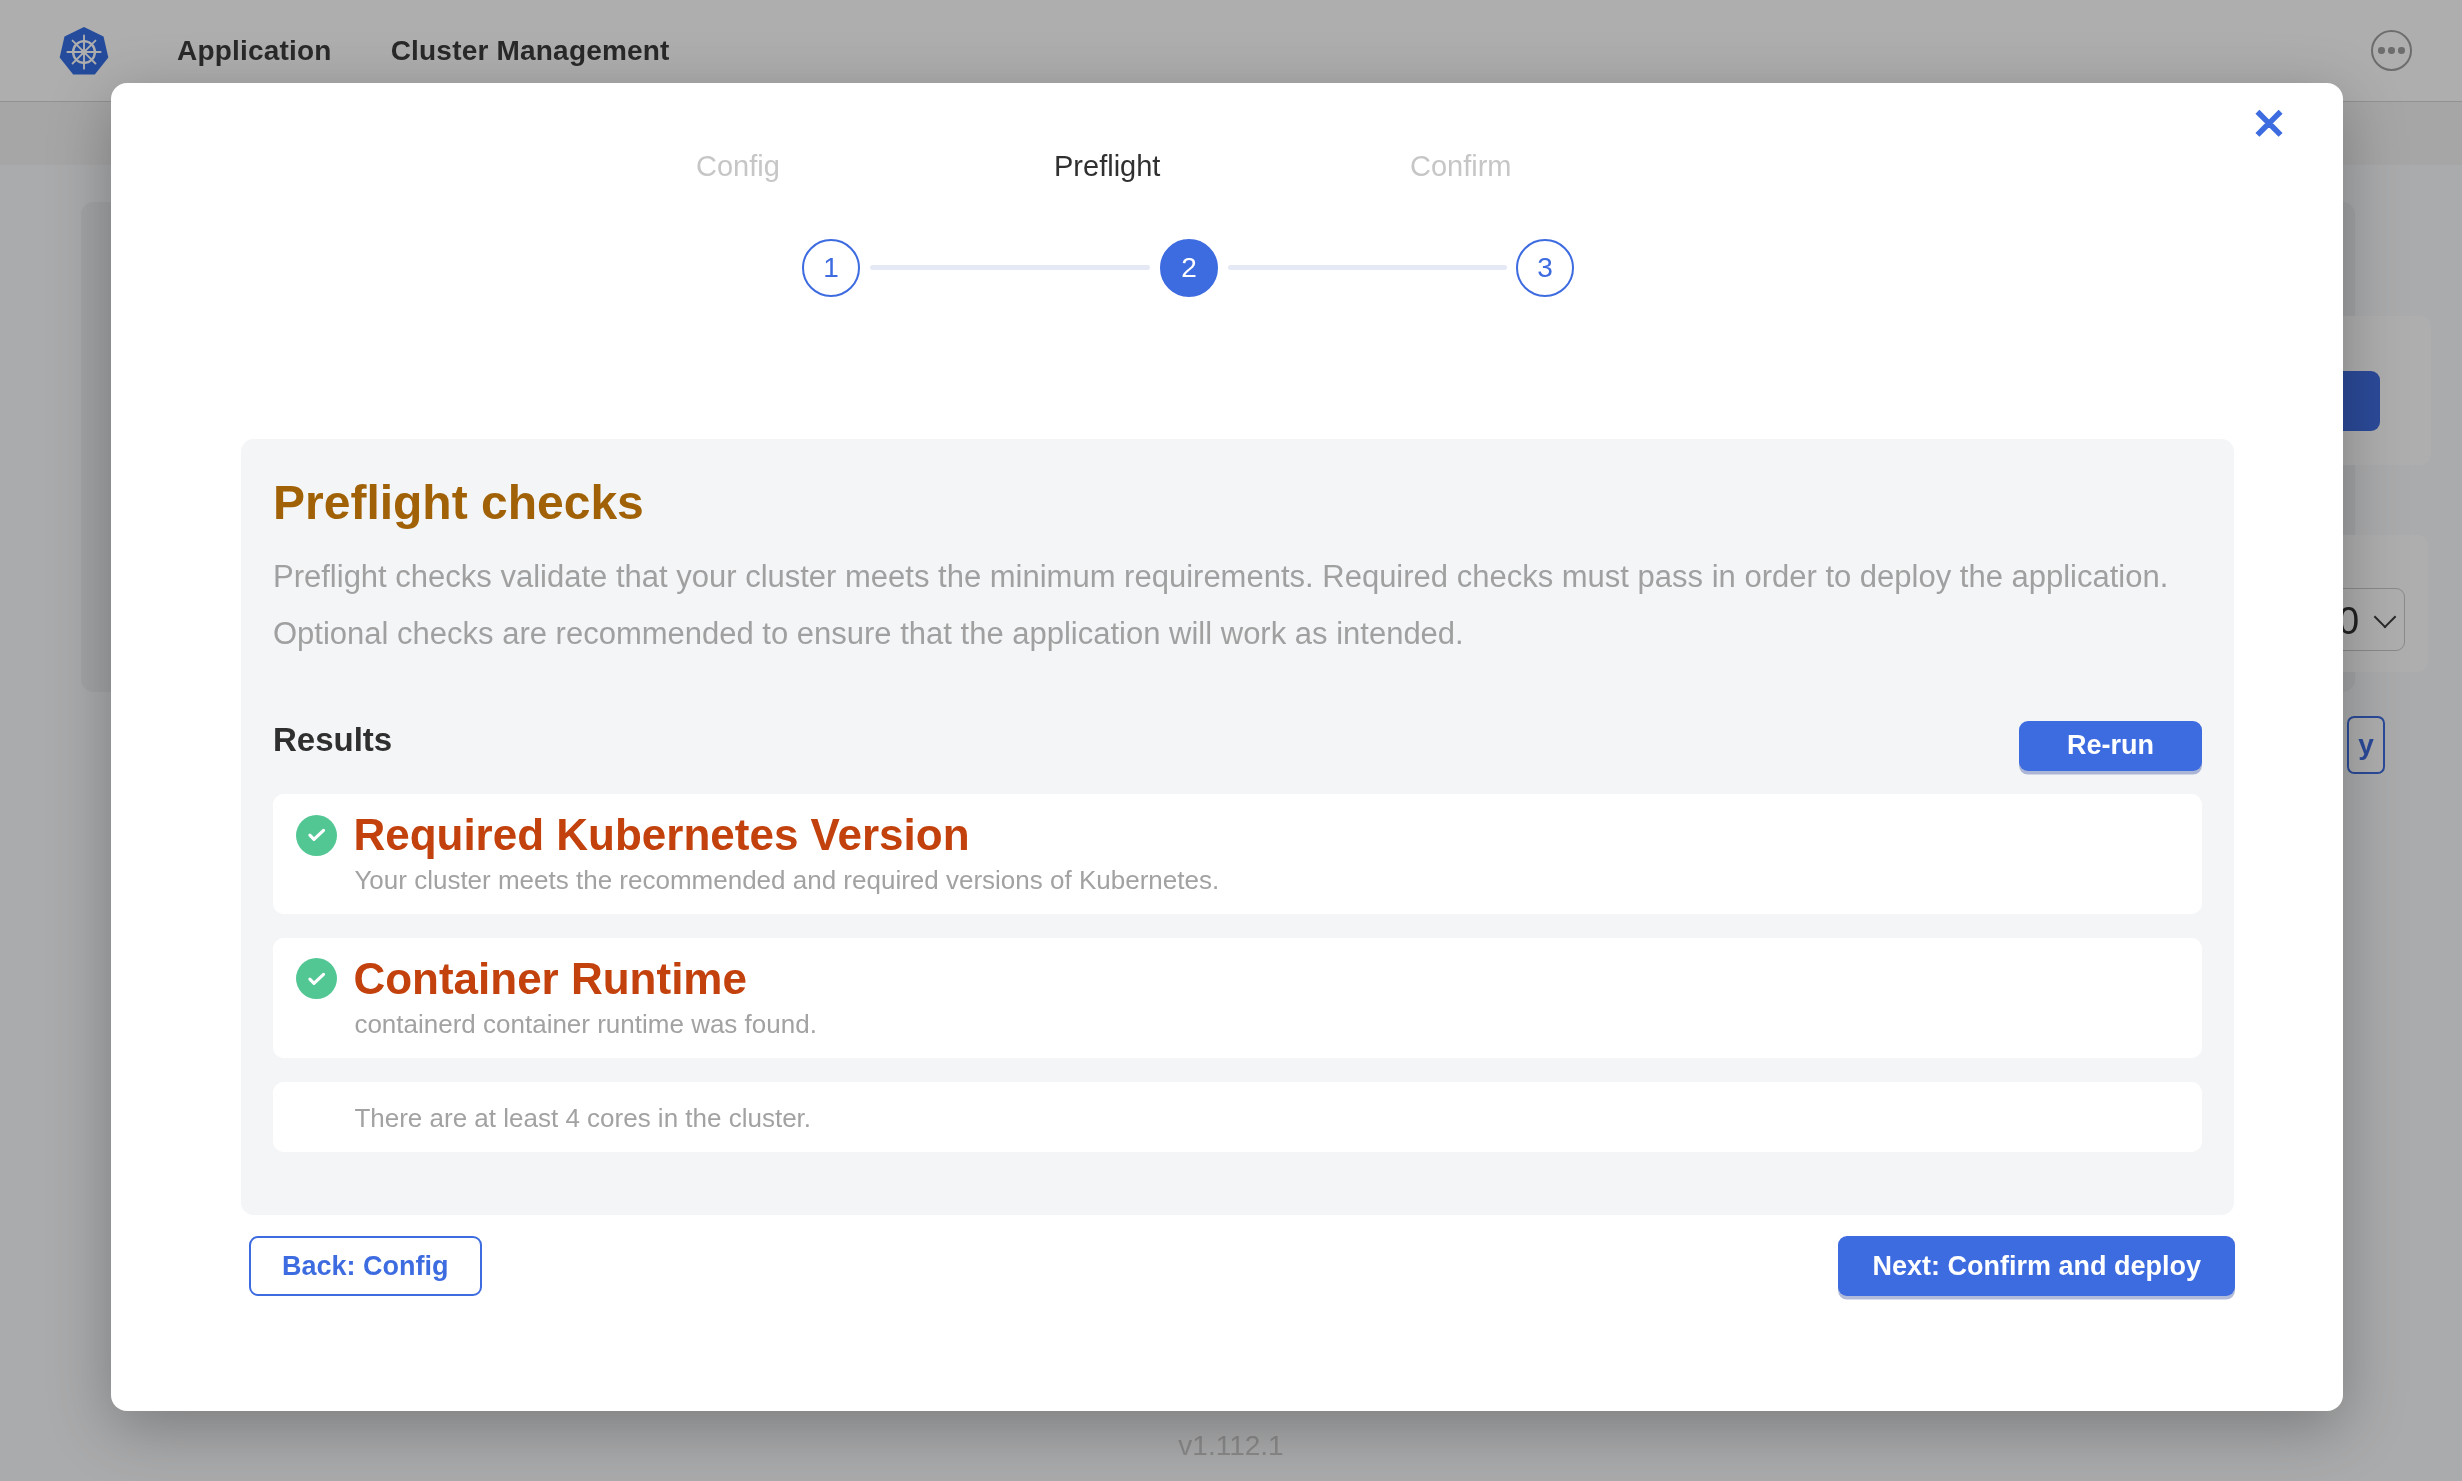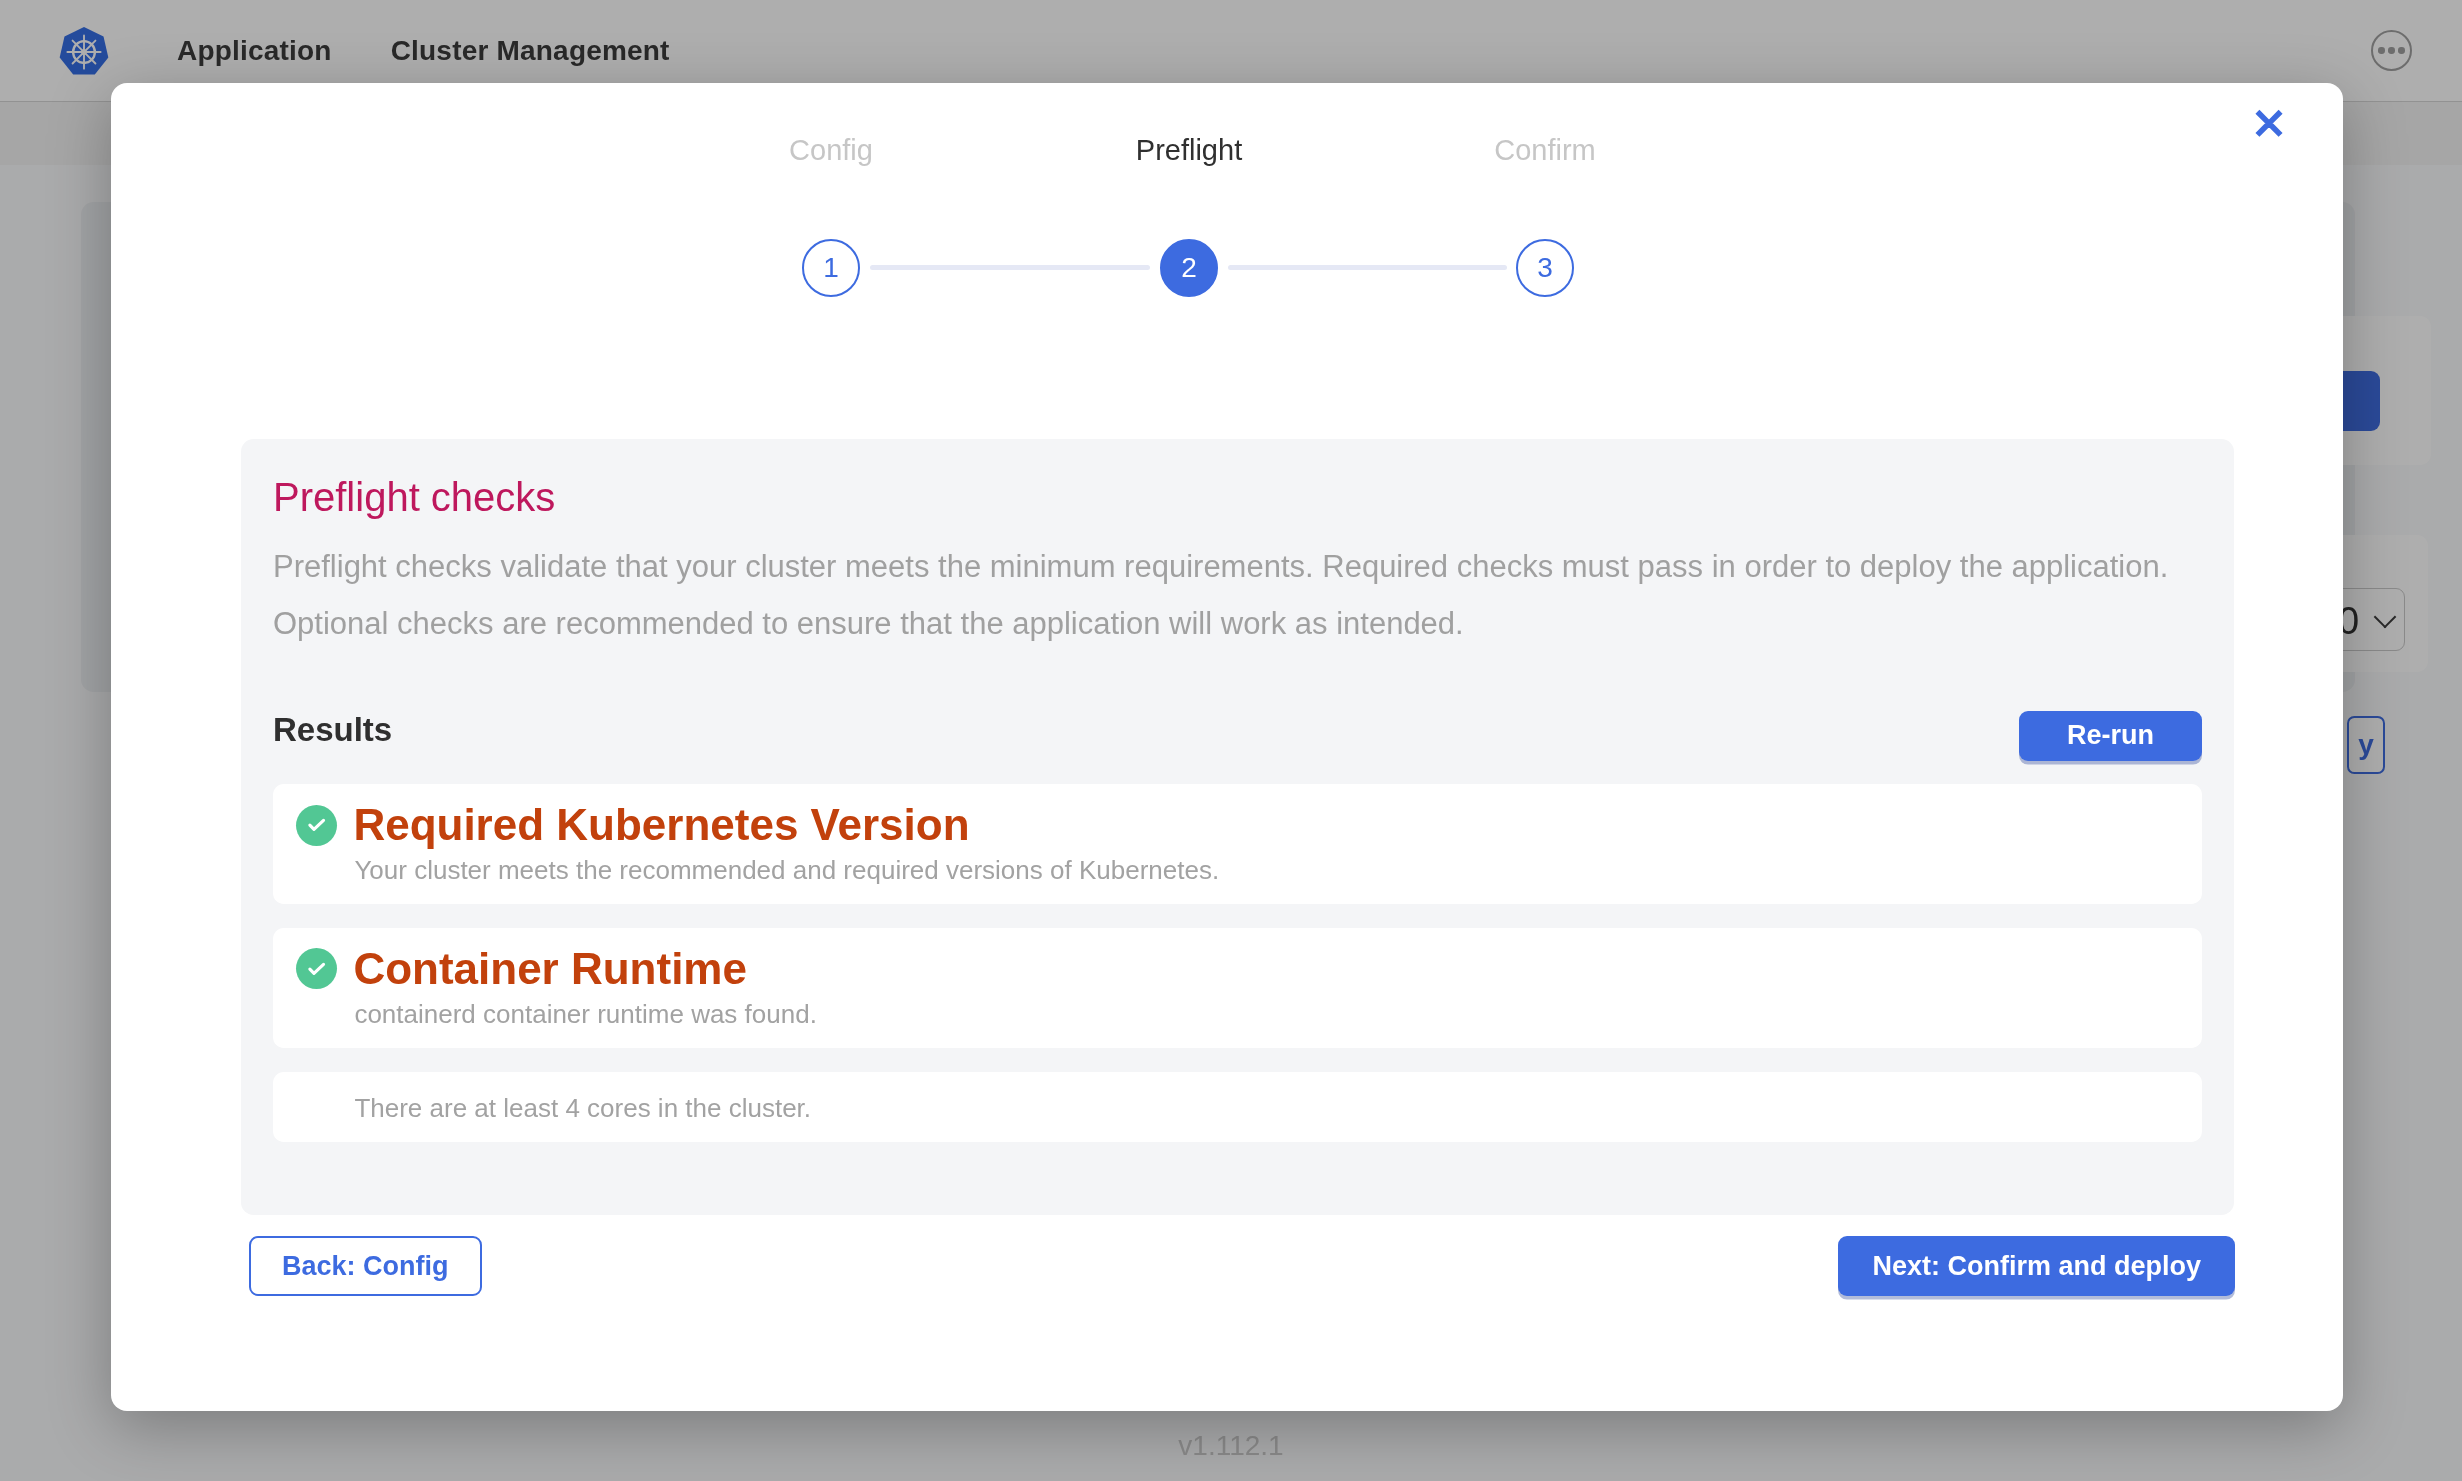--- a/index.html
+++ b/index.html
@@ -44,35 +44,35 @@
   
   .overlay { position:absolute; inset:0; background:rgba(10,10,10,0.33); }
 
   
   .modal { position:absolute; left:111px; top:83px; width:2232px; height:1328px; background:#ffffff;
            border-radius:16px; box-shadow:0 16px 63px rgba(0,0,0,.28); }
   .close-x { position:absolute; top:20px; right:56px; font-size:43px; font-weight:700; color:#3d6be0;
              line-height:1; cursor:pointer; }
 
   
-  .step-label { position:absolute; top:51px; width:270px; text-align:center; font-size:29px; color:#c6c6c6; }
+  .step-label { position:absolute; top:67px; width:270px; text-align:left; font-size:29px; color:#c6c6c6; }
   .step-label.active { color:#303030; }
   .lbl-0 { left:585px; } .lbl-1 { left:943px; } .lbl-2 { left:1299px; }
   .step-circle { position:absolute; top:156px; width:58px; height:58px; border-radius:50%;
                  background:#ffffff; border:2.7px solid #3d6be0; color:#3d6be0;
                  display:flex; align-items:center; justify-content:center; font-size:28px; cursor:pointer; }
   .step-circle.active { background:#3d6be0; border-color:#3d6be0; color:#ffffff; }
   .cir-0 { left:691px; } .cir-1 { left:1049px; } .cir-2 { left:1405px; }
   .step-line { position:absolute; top:182px; height:5.4px; background:#e5e8f5; border-radius:2.7px; }
   .line-0 { left:759px; width:280px; } .line-1 { left:1117px; width:279px; }
 
   
   .panel { position:absolute; left:130px; top:356px; width:1993px; height:776px;
            background:#f4f5f7; border-radius:12.6px; padding:36px 32px 0 32px; }
-  .panel h1 { font-size:40px; font-weight:400; color:#be185d; }
+  .panel h1 { font-size:48px; font-weight:700; color:#a16207; }
   .panel .desc { margin-top:18px; font-size:31px; line-height:1.85; color:#a0a0a0; max-width:1929px; }
   .results-row { margin-top:58px; display:flex; align-items:flex-start; justify-content:space-between; }
   .results-title { font-size:33px; font-weight:700; color:#2f2f2f; }
   .rerun-btn { height:50px; padding:0 48px; background:#3d6be0; color:#ffffff; border:none;
                border-radius:9px; font-size:27px; font-weight:700; font-family:inherit;
                box-shadow:0 3.6px 0 rgba(34,64,150,.35); cursor:pointer; }
 
   .check-card { margin-top:23.4px; background:#ffffff; border-radius:10.8px; padding:16px 29px 18px 23.4px; }
   .check-head { display:flex; align-items:center; gap:16px; }
   .check-icon { width:41px; height:41px; border-radius:50%; background:#52c794; flex:0 0 auto;

